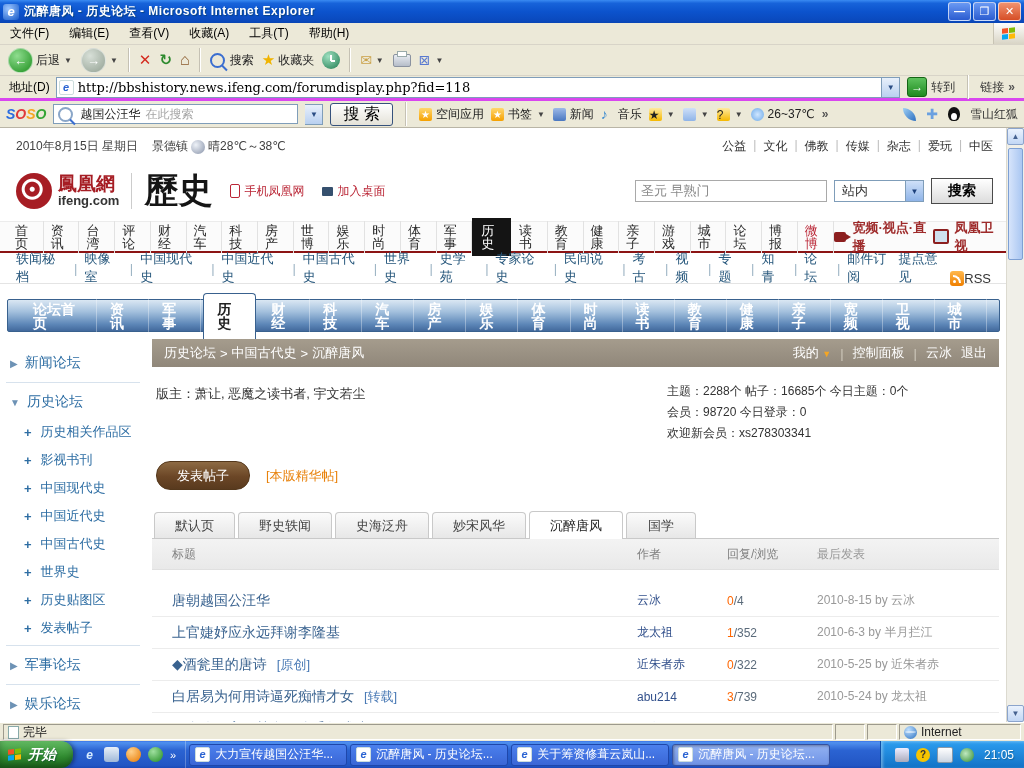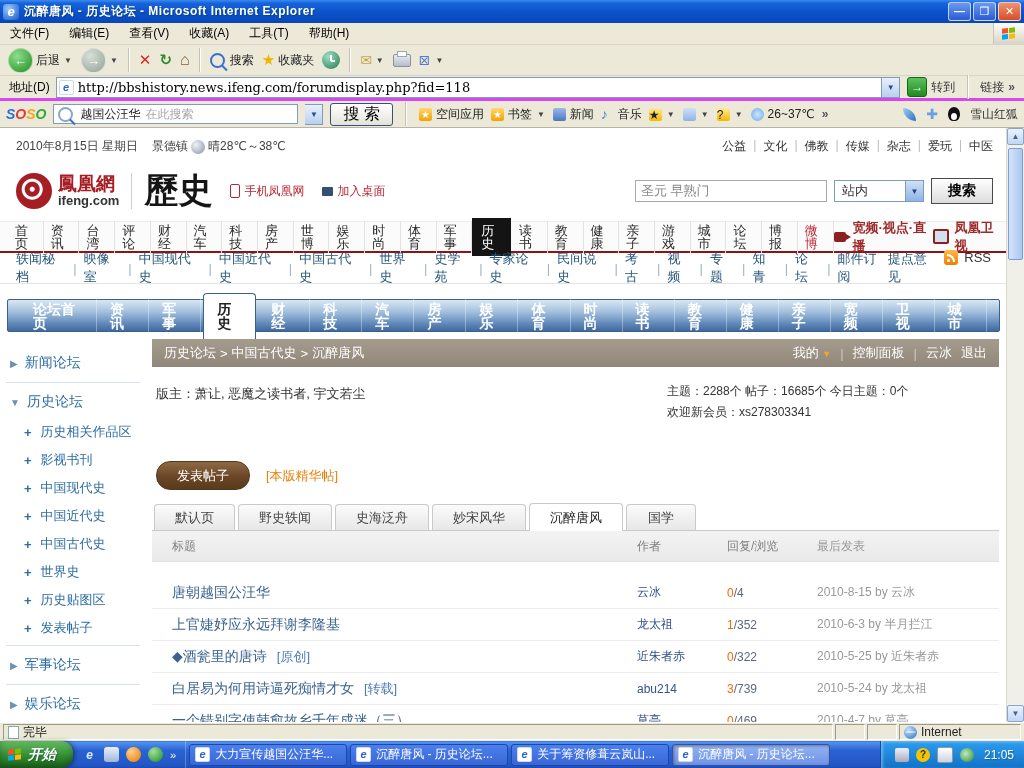--- a/index.html
+++ b/index.html
@@ -113,21 +113,21 @@
   .mn-item{padding:3px 7px;font-size:13px;color:#2a2a2a;border-right:1px solid #e2e2e2;line-height:1}
   .mn-item.active{background:#141414;color:#fff;padding:6px 9px;border-right:none;margin-right:1px}
   .mn-item.red{color:#ba2636}
   .mn-right{margin-left:auto;display:flex;align-items:center;gap:6px;color:#9e2b2b;font-weight:bold;font-size:13px}
   .cam{width:15px;height:10px;background:#8c1f1f;border-radius:2px;position:relative}
   .cam::after{content:"";position:absolute;right:-5px;top:2px;border-top:3px solid transparent;border-bottom:3px solid transparent;border-left:5px solid #8c1f1f}
   .tv{width:14px;height:11px;border:2px solid #8c1f1f;border-radius:2px;background:#cfe0ee}
   
   .subnav{display:flex;align-items:center;height:30px;padding:0 16px;font-size:13px;color:#25567b;border-bottom:1px solid #e4e4e4}
   .sn-sep{color:#9db4c4;margin:0 7px}
-  .sn-right{margin-left:auto;display:flex;align-items:flex-start;gap:6px;color:#25567b}
+  .sn-right{margin-left:auto;display:flex;align-items:flex-end;color:#25567b}
   .rss{width:15px;height:15px;background:linear-gradient(#ffb84d,#ef7f00);border-radius:3px;position:relative}
   .rss::before{content:"";position:absolute;left:3px;bottom:3px;width:6px;height:6px;border-top:2px solid #fff;border-right:2px solid #fff;border-radius:0 100% 0 0}
   .rss::after{content:"";position:absolute;left:3px;bottom:3px;width:3px;height:3px;background:#fff;border-radius:50%}
   .rsstxt{color:#333}
   
   .forumnav{display:flex;align-items:center;height:33px;margin:15px 7px 0 7px;padding:0 12px;
     background:linear-gradient(180deg,#dae7f3 0%,#a3c0dd 38%,#5d87b8 78%,#42699c 100%);
     border:1px solid #39618e;border-radius:2px;box-sizing:border-box}
   .fn-item{color:#fff;font-size:14px;font-weight:bold;padding:7px 13px 7px 13px;border-right:1px solid #ffffff55;line-height:1}
   .fn-item.active{background:#fff;color:#222;border:1px solid #39618e;border-bottom:none;border-radius:4px 4px 0 0;padding:8px 13px 9px 13px;margin:0 2px -1px 2px}
@@ -146,21 +146,21 @@
   .orange-tri{color:#f5a623;font-size:9px}
   .bc-bar{color:#cfc8bc}
   .info{position:relative;min-height:86px}
   .mods{font-size:13px;color:#333;padding:18px 0 0 4px}
   .stats{position:absolute;right:2px;top:14px;width:330px;font-size:12px;color:#333;line-height:21px}
   .postrow{display:flex;align-items:center;gap:16px;margin:8px 0 0 4px}
   .postbtn{width:92px;height:27px;border:1px solid #54381c;border-radius:14px;color:#fff;font-size:13px;
     background:linear-gradient(#8d6a43,#6b4626 55%,#593a1e);display:flex;align-items:center;justify-content:center}
   .digest{color:#e8820c;font-size:13px}
   
-  .tabs{display:flex;gap:3px;margin-top:12px;border-bottom:1px solid #c9c9c9;padding-left:2px;height:28px;align-items:flex-end}
+  .tabs{display:flex;gap:3px;margin-top:20px;border-bottom:1px solid #c9c9c9;padding-left:2px;height:28px;align-items:flex-end}
   .tab{min-width:70px;padding:0 20px;height:26px;display:flex;align-items:center;justify-content:center;font-size:13px;color:#444;
     background:linear-gradient(#fbfbfb,#e7e7e7);border:1px solid #c9c9c9;border-bottom:none;border-radius:4px 4px 0 0;box-sizing:border-box}
   .tab.active{background:#fff;color:#222;height:28px;margin-bottom:-1px;position:relative;z-index:2}
   
   .thead{display:flex;align-items:center;height:30px;background:linear-gradient(#f3f3f3,#e9e9e9);color:#808080;font-size:12px;border-bottom:1px solid #e0e0e0}
   .c-title{flex:1;padding-left:20px;display:flex;align-items:center;gap:10px;overflow:hidden;white-space:nowrap}
   .c-author{width:90px}.c-rv{width:90px}.c-last{width:182px}
   .tspacer{height:15px}
   .trow{display:flex;align-items:center;height:31px;border-bottom:1px solid #ececec;font-size:12px}
   .t-link{color:#39628f;font-size:14px;text-decoration:none}
@@ -560,20 +560,21 @@
             <span>控制面板</span>
             <span class="bc-bar">|</span>
             <span>云冰</span>
             <span>退出</span>
           </span>
         </div>
         <div class="info">
           <div class="mods">版主：萧让, 恶魔之读书者, 宇文若尘</div>
           <div class="stats">
               <div>主题：2288个 帖子：16685个 今日主题：0个</div>
+              <div>会员：98720 今日登录：0</div>
               <div>欢迎新会员：xs278303341</div>
             </div>
         </div>
         <div class="postrow">
           <span class="postbtn">发表帖子</span>
           <span class="digest">[本版精华帖]</span>
         </div>
         <div class="tabs">
             <span class="tab">默认页</span>
             <span class="tab">野史轶闻</span>

